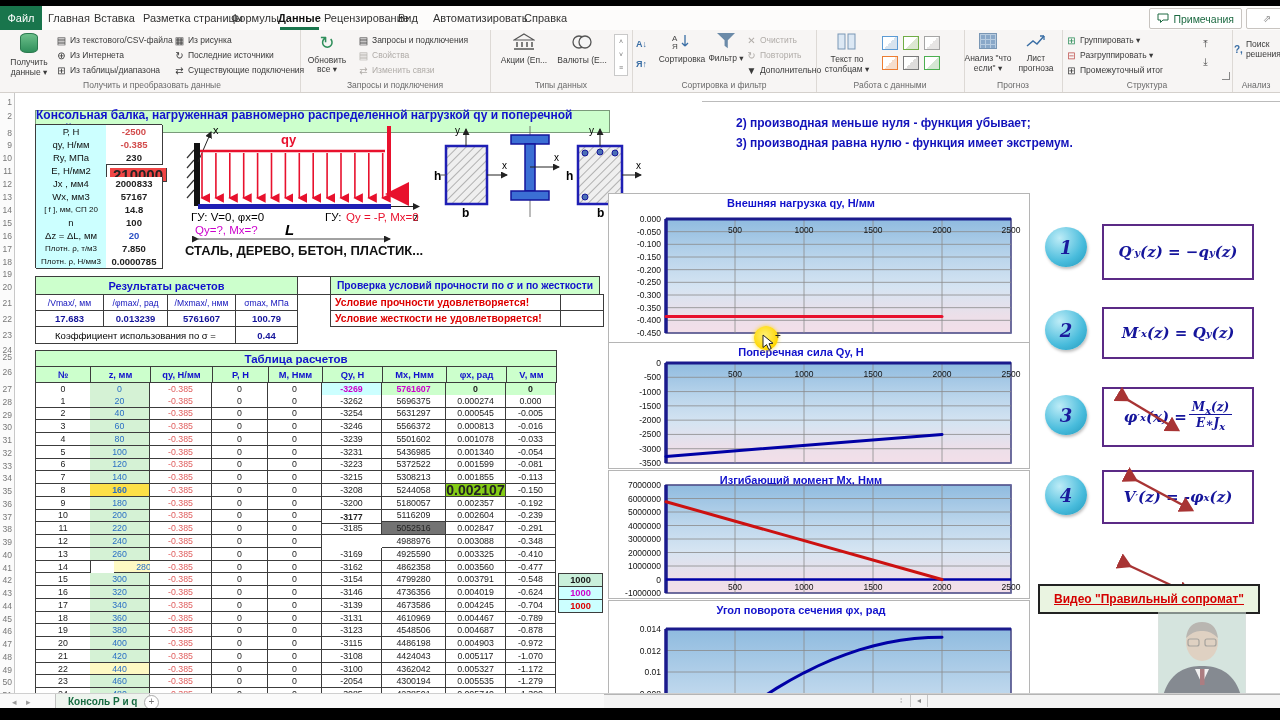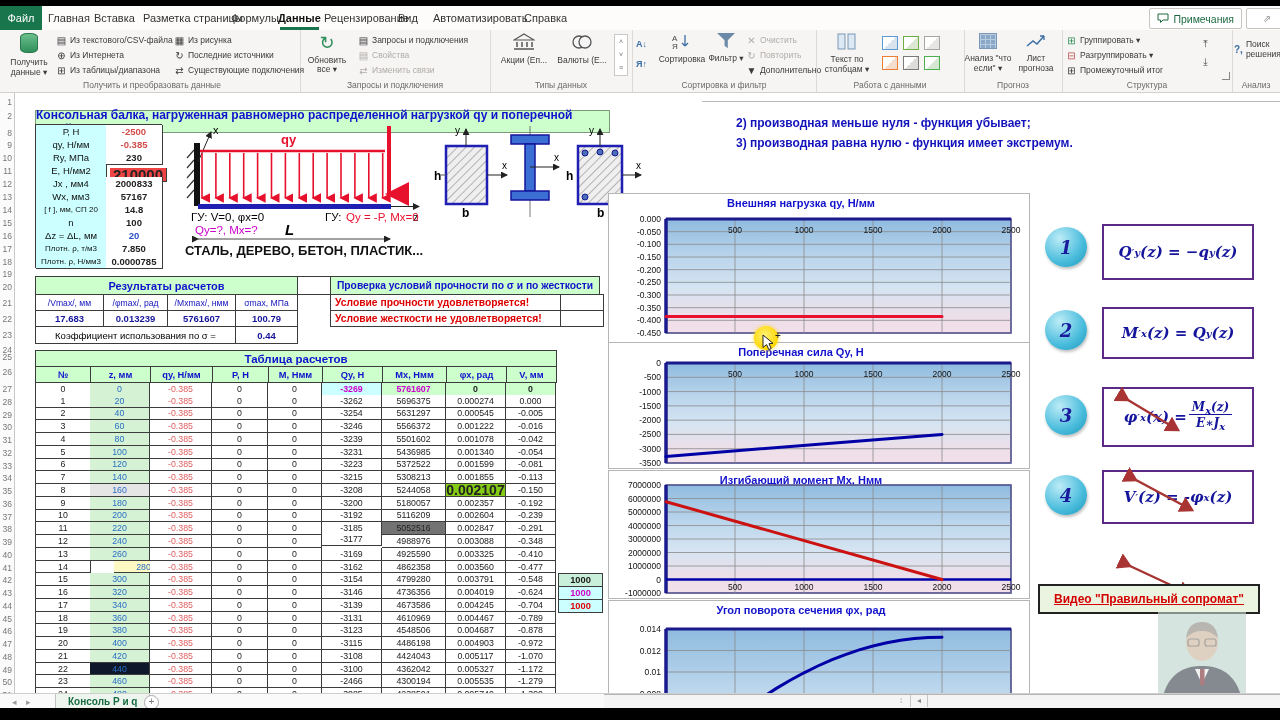--- a/index.html
+++ b/index.html
@@ -415,31 +415,31 @@
         <div class="cell" style="left: 382px; top: 314.52px; width: 63px; height: 11.76px; border-right: 1px solid rgb(60, 60, 60); border-bottom: 1px solid rgb(60, 60, 60); border-left: none; border-top: none; font-size: 8.8px; background: rgb(255, 255, 255); color: rgb(34, 34, 34); font-weight: normal;">5631297</div>
         <div class="cell" style="left: 446px; top: 314.52px; width: 59px; height: 11.76px; border-right: 1px solid rgb(60, 60, 60); border-bottom: 1px solid rgb(60, 60, 60); border-left: none; border-top: none; font-size: 8.8px; background: rgb(255, 255, 255); color: rgb(34, 34, 34); font-weight: normal;">0.000545</div>
         <div class="cell" style="left: 506px; top: 314.52px; width: 49px; height: 11.76px; border-right: 1px solid rgb(60, 60, 60); border-bottom: 1px solid rgb(60, 60, 60); border-left: none; border-top: none; font-size: 8.8px; background: rgb(255, 255, 255); color: rgb(34, 34, 34); font-weight: normal;">-0.005</div>
         <div class="cell" style="left: 35px; top: 327.28px; width: 54px; height: 11.76px; border-right: 1px solid rgb(60, 60, 60); border-bottom: 1px solid rgb(60, 60, 60); border-left: 1px solid rgb(60, 60, 60); border-top: none; font-size: 8.8px; background: rgb(255, 255, 255); color: rgb(34, 34, 34); font-weight: normal;">3</div>
         <div class="cell" style="left: 90px; top: 327.28px; width: 59px; height: 11.76px; border-right: 1px solid rgb(60, 60, 60); border-bottom: 1px solid rgb(60, 60, 60); border-left: none; border-top: none; font-size: 8.8px; background: rgb(213, 242, 213); color: rgb(42, 111, 196); font-weight: normal;">60</div>
         <div class="cell" style="left: 150px; top: 327.28px; width: 61px; height: 11.76px; border-right: 1px solid rgb(60, 60, 60); border-bottom: 1px solid rgb(60, 60, 60); border-left: none; border-top: none; font-size: 8.8px; background: rgb(255, 255, 255); color: rgb(224, 96, 96); font-weight: normal;">-0.385</div>
         <div class="cell" style="left: 212px; top: 327.28px; width: 55px; height: 11.76px; border-right: 1px solid rgb(60, 60, 60); border-bottom: 1px solid rgb(60, 60, 60); border-left: none; border-top: none; font-size: 8.8px; background: rgb(255, 255, 255); color: rgb(34, 34, 34); font-weight: normal;">0</div>
         <div class="cell" style="left: 268px; top: 327.28px; width: 53px; height: 11.76px; border-right: 1px solid rgb(60, 60, 60); border-bottom: 1px solid rgb(60, 60, 60); border-left: none; border-top: none; font-size: 8.8px; background: rgb(255, 255, 255); color: rgb(34, 34, 34); font-weight: normal;">0</div>
         <div class="cell" style="left: 322px; top: 327.28px; width: 59px; height: 11.76px; border-right: 1px solid rgb(60, 60, 60); border-bottom: 1px solid rgb(60, 60, 60); border-left: none; border-top: none; font-size: 8.8px; background: rgb(255, 255, 255); color: rgb(34, 34, 34); font-weight: normal;">-3246</div>
         <div class="cell" style="left: 382px; top: 327.28px; width: 63px; height: 11.76px; border-right: 1px solid rgb(60, 60, 60); border-bottom: 1px solid rgb(60, 60, 60); border-left: none; border-top: none; font-size: 8.8px; background: rgb(255, 255, 255); color: rgb(34, 34, 34); font-weight: normal;">5566372</div>
-        <div class="cell" style="left: 446px; top: 327.28px; width: 59px; height: 11.76px; border-right: 1px solid rgb(60, 60, 60); border-bottom: 1px solid rgb(60, 60, 60); border-left: none; border-top: none; font-size: 8.8px; background: rgb(255, 255, 255); color: rgb(34, 34, 34); font-weight: normal;">0.001222</div>
+        <div class="cell" style="left: 446px; top: 327.28px; width: 59px; height: 11.76px; border-right: 1px solid rgb(60, 60, 60); border-bottom: 1px solid rgb(60, 60, 60); border-left: none; border-top: none; font-size: 8.8px; background: rgb(255, 255, 255); color: rgb(34, 34, 34); font-weight: normal;">0.000813</div>
         <div class="cell" style="left: 506px; top: 327.28px; width: 49px; height: 11.76px; border-right: 1px solid rgb(60, 60, 60); border-bottom: 1px solid rgb(60, 60, 60); border-left: none; border-top: none; font-size: 8.8px; background: rgb(255, 255, 255); color: rgb(34, 34, 34); font-weight: normal;">-0.016</div>
         <div class="cell" style="left: 35px; top: 340.04px; width: 54px; height: 11.76px; border-right: 1px solid rgb(60, 60, 60); border-bottom: 1px solid rgb(60, 60, 60); border-left: 1px solid rgb(60, 60, 60); border-top: none; font-size: 8.8px; background: rgb(255, 255, 255); color: rgb(34, 34, 34); font-weight: normal;">4</div>
         <div class="cell" style="left: 90px; top: 340.04px; width: 59px; height: 11.76px; border-right: 1px solid rgb(60, 60, 60); border-bottom: 1px solid rgb(60, 60, 60); border-left: none; border-top: none; font-size: 8.8px; background: rgb(213, 242, 213); color: rgb(42, 111, 196); font-weight: normal;">80</div>
         <div class="cell" style="left: 150px; top: 340.04px; width: 61px; height: 11.76px; border-right: 1px solid rgb(60, 60, 60); border-bottom: 1px solid rgb(60, 60, 60); border-left: none; border-top: none; font-size: 8.8px; background: rgb(255, 255, 255); color: rgb(224, 96, 96); font-weight: normal;">-0.385</div>
         <div class="cell" style="left: 212px; top: 340.04px; width: 55px; height: 11.76px; border-right: 1px solid rgb(60, 60, 60); border-bottom: 1px solid rgb(60, 60, 60); border-left: none; border-top: none; font-size: 8.8px; background: rgb(255, 255, 255); color: rgb(34, 34, 34); font-weight: normal;">0</div>
         <div class="cell" style="left: 268px; top: 340.04px; width: 53px; height: 11.76px; border-right: 1px solid rgb(60, 60, 60); border-bottom: 1px solid rgb(60, 60, 60); border-left: none; border-top: none; font-size: 8.8px; background: rgb(255, 255, 255); color: rgb(34, 34, 34); font-weight: normal;">0</div>
         <div class="cell" style="left: 322px; top: 340.04px; width: 59px; height: 11.76px; border-right: 1px solid rgb(60, 60, 60); border-bottom: 1px solid rgb(60, 60, 60); border-left: none; border-top: none; font-size: 8.8px; background: rgb(255, 255, 255); color: rgb(34, 34, 34); font-weight: normal;">-3239</div>
         <div class="cell" style="left: 382px; top: 340.04px; width: 63px; height: 11.76px; border-right: 1px solid rgb(60, 60, 60); border-bottom: 1px solid rgb(60, 60, 60); border-left: none; border-top: none; font-size: 8.8px; background: rgb(255, 255, 255); color: rgb(34, 34, 34); font-weight: normal;">5501602</div>
         <div class="cell" style="left: 446px; top: 340.04px; width: 59px; height: 11.76px; border-right: 1px solid rgb(60, 60, 60); border-bottom: 1px solid rgb(60, 60, 60); border-left: none; border-top: none; font-size: 8.8px; background: rgb(255, 255, 255); color: rgb(34, 34, 34); font-weight: normal;">0.001078</div>
-        <div class="cell" style="left: 506px; top: 340.04px; width: 49px; height: 11.76px; border-right: 1px solid rgb(60, 60, 60); border-bottom: 1px solid rgb(60, 60, 60); border-left: none; border-top: none; font-size: 8.8px; background: rgb(255, 255, 255); color: rgb(34, 34, 34); font-weight: normal;">-0.042</div>
+        <div class="cell" style="left: 506px; top: 340.04px; width: 49px; height: 11.76px; border-right: 1px solid rgb(60, 60, 60); border-bottom: 1px solid rgb(60, 60, 60); border-left: none; border-top: none; font-size: 8.8px; background: rgb(255, 255, 255); color: rgb(34, 34, 34); font-weight: normal;">-0.033</div>
         <div class="cell" style="left: 35px; top: 352.8px; width: 54px; height: 11.76px; border-right: 1px solid rgb(60, 60, 60); border-bottom: 1px solid rgb(60, 60, 60); border-left: 1px solid rgb(60, 60, 60); border-top: none; font-size: 8.8px; background: rgb(255, 255, 255); color: rgb(34, 34, 34); font-weight: normal;">5</div>
         <div class="cell" style="left: 90px; top: 352.8px; width: 59px; height: 11.76px; border-right: 1px solid rgb(60, 60, 60); border-bottom: 1px solid rgb(60, 60, 60); border-left: none; border-top: none; font-size: 8.8px; background: rgb(213, 242, 213); color: rgb(42, 111, 196); font-weight: normal;">100</div>
         <div class="cell" style="left: 150px; top: 352.8px; width: 61px; height: 11.76px; border-right: 1px solid rgb(60, 60, 60); border-bottom: 1px solid rgb(60, 60, 60); border-left: none; border-top: none; font-size: 8.8px; background: rgb(255, 255, 255); color: rgb(224, 96, 96); font-weight: normal;">-0.385</div>
         <div class="cell" style="left: 212px; top: 352.8px; width: 55px; height: 11.76px; border-right: 1px solid rgb(60, 60, 60); border-bottom: 1px solid rgb(60, 60, 60); border-left: none; border-top: none; font-size: 8.8px; background: rgb(255, 255, 255); color: rgb(34, 34, 34); font-weight: normal;">0</div>
         <div class="cell" style="left: 268px; top: 352.8px; width: 53px; height: 11.76px; border-right: 1px solid rgb(60, 60, 60); border-bottom: 1px solid rgb(60, 60, 60); border-left: none; border-top: none; font-size: 8.8px; background: rgb(255, 255, 255); color: rgb(34, 34, 34); font-weight: normal;">0</div>
         <div class="cell" style="left: 322px; top: 352.8px; width: 59px; height: 11.76px; border-right: 1px solid rgb(60, 60, 60); border-bottom: 1px solid rgb(60, 60, 60); border-left: none; border-top: none; font-size: 8.8px; background: rgb(255, 255, 255); color: rgb(34, 34, 34); font-weight: normal;">-3231</div>
         <div class="cell" style="left: 382px; top: 352.8px; width: 63px; height: 11.76px; border-right: 1px solid rgb(60, 60, 60); border-bottom: 1px solid rgb(60, 60, 60); border-left: none; border-top: none; font-size: 8.8px; background: rgb(255, 255, 255); color: rgb(34, 34, 34); font-weight: normal;">5436985</div>
         <div class="cell" style="left: 446px; top: 352.8px; width: 59px; height: 11.76px; border-right: 1px solid rgb(60, 60, 60); border-bottom: 1px solid rgb(60, 60, 60); border-left: none; border-top: none; font-size: 8.8px; background: rgb(255, 255, 255); color: rgb(34, 34, 34); font-weight: normal;">0.001340</div>
         <div class="cell" style="left: 506px; top: 352.8px; width: 49px; height: 11.76px; border-right: 1px solid rgb(60, 60, 60); border-bottom: 1px solid rgb(60, 60, 60); border-left: none; border-top: none; font-size: 8.8px; background: rgb(255, 255, 255); color: rgb(34, 34, 34); font-weight: normal;">-0.054</div>
         <div class="cell" style="left: 35px; top: 365.56px; width: 54px; height: 11.76px; border-right: 1px solid rgb(60, 60, 60); border-bottom: 1px solid rgb(60, 60, 60); border-left: 1px solid rgb(60, 60, 60); border-top: none; font-size: 8.8px; background: rgb(255, 255, 255); color: rgb(34, 34, 34); font-weight: normal;">6</div>
@@ -454,21 +454,21 @@
         <div class="cell" style="left: 35px; top: 378.32px; width: 54px; height: 11.76px; border-right: 1px solid rgb(60, 60, 60); border-bottom: 1px solid rgb(60, 60, 60); border-left: 1px solid rgb(60, 60, 60); border-top: none; font-size: 8.8px; background: rgb(255, 255, 255); color: rgb(34, 34, 34); font-weight: normal;">7</div>
         <div class="cell" style="left: 90px; top: 378.32px; width: 59px; height: 11.76px; border-right: 1px solid rgb(60, 60, 60); border-bottom: 1px solid rgb(60, 60, 60); border-left: none; border-top: none; font-size: 8.8px; background: rgb(213, 242, 213); color: rgb(42, 111, 196); font-weight: normal;">140</div>
         <div class="cell" style="left: 150px; top: 378.32px; width: 61px; height: 11.76px; border-right: 1px solid rgb(60, 60, 60); border-bottom: 1px solid rgb(60, 60, 60); border-left: none; border-top: none; font-size: 8.8px; background: rgb(255, 255, 255); color: rgb(224, 96, 96); font-weight: normal;">-0.385</div>
         <div class="cell" style="left: 212px; top: 378.32px; width: 55px; height: 11.76px; border-right: 1px solid rgb(60, 60, 60); border-bottom: 1px solid rgb(60, 60, 60); border-left: none; border-top: none; font-size: 8.8px; background: rgb(255, 255, 255); color: rgb(34, 34, 34); font-weight: normal;">0</div>
         <div class="cell" style="left: 268px; top: 378.32px; width: 53px; height: 11.76px; border-right: 1px solid rgb(60, 60, 60); border-bottom: 1px solid rgb(60, 60, 60); border-left: none; border-top: none; font-size: 8.8px; background: rgb(255, 255, 255); color: rgb(34, 34, 34); font-weight: normal;">0</div>
         <div class="cell" style="left: 322px; top: 378.32px; width: 59px; height: 11.76px; border-right: 1px solid rgb(60, 60, 60); border-bottom: 1px solid rgb(60, 60, 60); border-left: none; border-top: none; font-size: 8.8px; background: rgb(255, 255, 255); color: rgb(34, 34, 34); font-weight: normal;">-3215</div>
         <div class="cell" style="left: 382px; top: 378.32px; width: 63px; height: 11.76px; border-right: 1px solid rgb(60, 60, 60); border-bottom: 1px solid rgb(60, 60, 60); border-left: none; border-top: none; font-size: 8.8px; background: rgb(255, 255, 255); color: rgb(34, 34, 34); font-weight: normal;">5308213</div>
         <div class="cell" style="left: 446px; top: 378.32px; width: 59px; height: 11.76px; border-right: 1px solid rgb(60, 60, 60); border-bottom: 1px solid rgb(60, 60, 60); border-left: none; border-top: none; font-size: 8.8px; background: rgb(255, 255, 255); color: rgb(34, 34, 34); font-weight: normal;">0.001855</div>
         <div class="cell" style="left: 506px; top: 378.32px; width: 49px; height: 11.76px; border-right: 1px solid rgb(60, 60, 60); border-bottom: 1px solid rgb(60, 60, 60); border-left: none; border-top: none; font-size: 8.8px; background: rgb(255, 255, 255); color: rgb(34, 34, 34); font-weight: normal;">-0.113</div>
         <div class="cell" style="left: 35px; top: 391.08px; width: 54px; height: 11.76px; border-right: 1px solid rgb(60, 60, 60); border-bottom: 1px solid rgb(60, 60, 60); border-left: 1px solid rgb(60, 60, 60); border-top: none; font-size: 8.8px; background: rgb(255, 255, 255); color: rgb(34, 34, 34); font-weight: normal;">8</div>
-        <div class="cell" style="left: 90px; top: 391.08px; width: 59px; height: 11.76px; border-right: 1px solid rgb(60, 60, 60); border-bottom: 1px solid rgb(60, 60, 60); border-left: none; border-top: none; font-size: 8.8px; background: #e5e5e5; color: rgb(42, 111, 196); font-weight: normal;">160</div>
+        <div class="cell" style="left: 90px; top: 391.08px; width: 59px; height: 11.76px; border-right: 1px solid rgb(60, 60, 60); border-bottom: 1px solid rgb(60, 60, 60); border-left: none; border-top: none; font-size: 8.8px; background: #fde047; color: rgb(42, 111, 196); font-weight: bold;">160</div>
         <div class="cell" style="left: 150px; top: 391.08px; width: 61px; height: 11.76px; border-right: 1px solid rgb(60, 60, 60); border-bottom: 1px solid rgb(60, 60, 60); border-left: none; border-top: none; font-size: 8.8px; background: rgb(255, 255, 255); color: rgb(224, 96, 96); font-weight: normal;">-0.385</div>
         <div class="cell" style="left: 212px; top: 391.08px; width: 55px; height: 11.76px; border-right: 1px solid rgb(60, 60, 60); border-bottom: 1px solid rgb(60, 60, 60); border-left: none; border-top: none; font-size: 8.8px; background: rgb(255, 255, 255); color: rgb(34, 34, 34); font-weight: normal;">0</div>
         <div class="cell" style="left: 268px; top: 391.08px; width: 53px; height: 11.76px; border-right: 1px solid rgb(60, 60, 60); border-bottom: 1px solid rgb(60, 60, 60); border-left: none; border-top: none; font-size: 8.8px; background: rgb(255, 255, 255); color: rgb(34, 34, 34); font-weight: normal;">0</div>
         <div class="cell" style="left: 322px; top: 391.08px; width: 59px; height: 11.76px; border-right: 1px solid rgb(60, 60, 60); border-bottom: 1px solid rgb(60, 60, 60); border-left: none; border-top: none; font-size: 8.8px; background: rgb(255, 255, 255); color: rgb(34, 34, 34); font-weight: normal;">-3208</div>
         <div class="cell" style="left: 382px; top: 391.08px; width: 63px; height: 11.76px; border-right: 1px solid rgb(60, 60, 60); border-bottom: 1px solid rgb(60, 60, 60); border-left: none; border-top: none; font-size: 8.8px; background: rgb(255, 255, 255); color: rgb(34, 34, 34); font-weight: normal;">5244058</div>
         <div class="cell" style="left: 446px; top: 391.08px; width: 59px; height: 11.76px; border-right: 1px solid rgb(60, 60, 60); border-bottom: 1px solid rgb(60, 60, 60); border-left: none; border-top: none; font-size: 14px; background: #84cc16; color: rgb(34, 34, 34); font-weight: bold;">0.002107</div>
         <div class="cell" style="left: 506px; top: 391.08px; width: 49px; height: 11.76px; border-right: 1px solid rgb(60, 60, 60); border-bottom: 1px solid rgb(60, 60, 60); border-left: none; border-top: none; font-size: 8.8px; background: rgb(255, 255, 255); color: rgb(34, 34, 34); font-weight: normal;">-0.150</div>
         <div class="cell" style="left: 35px; top: 403.84px; width: 54px; height: 11.76px; border-right: 1px solid rgb(60, 60, 60); border-bottom: 1px solid rgb(60, 60, 60); border-left: 1px solid rgb(60, 60, 60); border-top: none; font-size: 8.8px; background: rgb(255, 255, 255); color: rgb(34, 34, 34); font-weight: normal;">9</div>
         <div class="cell" style="left: 90px; top: 403.84px; width: 59px; height: 11.76px; border-right: 1px solid rgb(60, 60, 60); border-bottom: 1px solid rgb(60, 60, 60); border-left: none; border-top: none; font-size: 8.8px; background: rgb(213, 242, 213); color: rgb(42, 111, 196); font-weight: normal;">180</div>
         <div class="cell" style="left: 150px; top: 403.84px; width: 61px; height: 11.76px; border-right: 1px solid rgb(60, 60, 60); border-bottom: 1px solid rgb(60, 60, 60); border-left: none; border-top: none; font-size: 8.8px; background: rgb(255, 255, 255); color: rgb(224, 96, 96); font-weight: normal;">-0.385</div>
@@ -494,21 +494,21 @@
         <div class="cell" style="left: 268px; top: 429.36px; width: 53px; height: 11.76px; border-right: 1px solid rgb(60, 60, 60); border-bottom: 1px solid rgb(60, 60, 60); border-left: none; border-top: none; font-size: 8.8px; background: rgb(255, 255, 255); color: rgb(34, 34, 34); font-weight: normal;">0</div>
         <div class="cell" style="left: 322px; top: 429.36px; width: 59px; height: 11.76px; border-right: 1px solid rgb(60, 60, 60); border-bottom: 1px solid rgb(60, 60, 60); border-left: none; border-top: none; font-size: 8.8px; background: rgb(255, 255, 255); color: rgb(34, 34, 34); font-weight: normal;">-3185</div>
         <div class="cell" style="left: 382px; top: 429.36px; width: 63px; height: 11.76px; border-right: 1px solid rgb(60, 60, 60); border-bottom: 1px solid rgb(60, 60, 60); border-left: none; border-top: none; font-size: 8.8px; background: #737373; color: rgb(34, 34, 34); font-weight: normal;">5052516</div>
         <div class="cell" style="left: 446px; top: 429.36px; width: 59px; height: 11.76px; border-right: 1px solid rgb(60, 60, 60); border-bottom: 1px solid rgb(60, 60, 60); border-left: none; border-top: none; font-size: 8.8px; background: rgb(255, 255, 255); color: rgb(34, 34, 34); font-weight: normal;">0.002847</div>
         <div class="cell" style="left: 506px; top: 429.36px; width: 49px; height: 11.76px; border-right: 1px solid rgb(60, 60, 60); border-bottom: 1px solid rgb(60, 60, 60); border-left: none; border-top: none; font-size: 8.8px; background: rgb(255, 255, 255); color: rgb(34, 34, 34); font-weight: normal;">-0.291</div>
         <div class="cell" style="left: 35px; top: 442.12px; width: 54px; height: 11.76px; border-right: 1px solid rgb(60, 60, 60); border-bottom: 1px solid rgb(60, 60, 60); border-left: 1px solid rgb(60, 60, 60); border-top: none; font-size: 8.8px; background: rgb(255, 255, 255); color: rgb(34, 34, 34); font-weight: normal;">12</div>
         <div class="cell" style="left: 90px; top: 442.12px; width: 59px; height: 11.76px; border-right: 1px solid rgb(60, 60, 60); border-bottom: 1px solid rgb(60, 60, 60); border-left: none; border-top: none; font-size: 8.8px; background: rgb(213, 242, 213); color: rgb(42, 111, 196); font-weight: normal;">240</div>
         <div class="cell" style="left: 150px; top: 442.12px; width: 61px; height: 11.76px; border-right: 1px solid rgb(60, 60, 60); border-bottom: 1px solid rgb(60, 60, 60); border-left: none; border-top: none; font-size: 8.8px; background: rgb(255, 255, 255); color: rgb(224, 96, 96); font-weight: normal;">-0.385</div>
         <div class="cell" style="left: 212px; top: 442.12px; width: 55px; height: 11.76px; border-right: 1px solid rgb(60, 60, 60); border-bottom: 1px solid rgb(60, 60, 60); border-left: none; border-top: none; font-size: 8.8px; background: rgb(255, 255, 255); color: rgb(34, 34, 34); font-weight: normal;">0</div>
         <div class="cell" style="left: 268px; top: 442.12px; width: 53px; height: 11.76px; border-right: 1px solid rgb(60, 60, 60); border-bottom: 1px solid rgb(60, 60, 60); border-left: none; border-top: none; font-size: 8.8px; background: rgb(255, 255, 255); color: rgb(34, 34, 34); font-weight: normal;">0</div>
-        <div class="cell" style="left: 322px; top: 440px; width: 59px; height: 11.76px; border-right: 1px solid rgb(60, 60, 60); border-bottom: 1px solid rgb(60, 60, 60); border-left: none; border-top: none; font-size: 8.8px; background: rgb(255, 255, 255); color: rgb(34, 34, 34); font-weight: normal;">-3177</div>
+        <div class="cell" style="left: 322px; top: 418px; width: 59px; height: 11.76px; border-right: 1px solid rgb(60, 60, 60); border-bottom: 1px solid rgb(60, 60, 60); border-left: none; border-top: none; font-size: 8.8px; background: rgb(255, 255, 255); color: rgb(34, 34, 34); font-weight: bold;">-3177</div>
         <div class="cell" style="left: 382px; top: 442.12px; width: 63px; height: 11.76px; border-right: 1px solid rgb(60, 60, 60); border-bottom: 1px solid rgb(60, 60, 60); border-left: none; border-top: none; font-size: 8.8px; background: rgb(255, 255, 255); color: rgb(34, 34, 34); font-weight: normal;">4988976</div>
         <div class="cell" style="left: 446px; top: 442.12px; width: 59px; height: 11.76px; border-right: 1px solid rgb(60, 60, 60); border-bottom: 1px solid rgb(60, 60, 60); border-left: none; border-top: none; font-size: 8.8px; background: rgb(255, 255, 255); color: rgb(34, 34, 34); font-weight: normal;">0.003088</div>
         <div class="cell" style="left: 506px; top: 442.12px; width: 49px; height: 11.76px; border-right: 1px solid rgb(60, 60, 60); border-bottom: 1px solid rgb(60, 60, 60); border-left: none; border-top: none; font-size: 8.8px; background: rgb(255, 255, 255); color: rgb(34, 34, 34); font-weight: normal;">-0.348</div>
         <div class="cell" style="left: 35px; top: 454.88px; width: 54px; height: 11.76px; border-right: 1px solid rgb(60, 60, 60); border-bottom: 1px solid rgb(60, 60, 60); border-left: 1px solid rgb(60, 60, 60); border-top: none; font-size: 8.8px; background: rgb(255, 255, 255); color: rgb(34, 34, 34); font-weight: normal;">13</div>
         <div class="cell" style="left: 90px; top: 454.88px; width: 59px; height: 11.76px; border-right: 1px solid rgb(60, 60, 60); border-bottom: 1px solid rgb(60, 60, 60); border-left: none; border-top: none; font-size: 8.8px; background: rgb(213, 242, 213); color: rgb(42, 111, 196); font-weight: normal;">260</div>
         <div class="cell" style="left: 150px; top: 454.88px; width: 61px; height: 11.76px; border-right: 1px solid rgb(60, 60, 60); border-bottom: 1px solid rgb(60, 60, 60); border-left: none; border-top: none; font-size: 8.8px; background: rgb(255, 255, 255); color: rgb(224, 96, 96); font-weight: normal;">-0.385</div>
         <div class="cell" style="left: 212px; top: 454.88px; width: 55px; height: 11.76px; border-right: 1px solid rgb(60, 60, 60); border-bottom: 1px solid rgb(60, 60, 60); border-left: none; border-top: none; font-size: 8.8px; background: rgb(255, 255, 255); color: rgb(34, 34, 34); font-weight: normal;">0</div>
         <div class="cell" style="left: 268px; top: 454.88px; width: 53px; height: 11.76px; border-right: 1px solid rgb(60, 60, 60); border-bottom: 1px solid rgb(60, 60, 60); border-left: none; border-top: none; font-size: 8.8px; background: rgb(255, 255, 255); color: rgb(34, 34, 34); font-weight: normal;">0</div>
         <div class="cell" style="left: 322px; top: 454.88px; width: 59px; height: 11.76px; border-right: 1px solid rgb(60, 60, 60); border-bottom: 1px solid rgb(60, 60, 60); border-left: none; border-top: none; font-size: 8.8px; background: rgb(255, 255, 255); color: rgb(34, 34, 34); font-weight: normal;">-3169</div>
         <div class="cell" style="left: 382px; top: 454.88px; width: 63px; height: 11.76px; border-right: 1px solid rgb(60, 60, 60); border-bottom: 1px solid rgb(60, 60, 60); border-left: none; border-top: none; font-size: 8.8px; background: rgb(255, 255, 255); color: rgb(34, 34, 34); font-weight: normal;">4925590</div>
@@ -580,34 +580,34 @@
         <div class="cell" style="left: 35px; top: 556.96px; width: 54px; height: 11.76px; border-right: 1px solid rgb(60, 60, 60); border-bottom: 1px solid rgb(60, 60, 60); border-left: 1px solid rgb(60, 60, 60); border-top: none; font-size: 8.8px; background: rgb(255, 255, 255); color: rgb(34, 34, 34); font-weight: normal;">21</div>
         <div class="cell" style="left: 90px; top: 556.96px; width: 59px; height: 11.76px; border-right: 1px solid rgb(60, 60, 60); border-bottom: 1px solid rgb(60, 60, 60); border-left: none; border-top: none; font-size: 8.8px; background: rgb(213, 242, 213); color: rgb(42, 111, 196); font-weight: normal;">420</div>
         <div class="cell" style="left: 150px; top: 556.96px; width: 61px; height: 11.76px; border-right: 1px solid rgb(60, 60, 60); border-bottom: 1px solid rgb(60, 60, 60); border-left: none; border-top: none; font-size: 8.8px; background: rgb(255, 255, 255); color: rgb(224, 96, 96); font-weight: normal;">-0.385</div>
         <div class="cell" style="left: 212px; top: 556.96px; width: 55px; height: 11.76px; border-right: 1px solid rgb(60, 60, 60); border-bottom: 1px solid rgb(60, 60, 60); border-left: none; border-top: none; font-size: 8.8px; background: rgb(255, 255, 255); color: rgb(34, 34, 34); font-weight: normal;">0</div>
         <div class="cell" style="left: 268px; top: 556.96px; width: 53px; height: 11.76px; border-right: 1px solid rgb(60, 60, 60); border-bottom: 1px solid rgb(60, 60, 60); border-left: none; border-top: none; font-size: 8.8px; background: rgb(255, 255, 255); color: rgb(34, 34, 34); font-weight: normal;">0</div>
         <div class="cell" style="left: 322px; top: 556.96px; width: 59px; height: 11.76px; border-right: 1px solid rgb(60, 60, 60); border-bottom: 1px solid rgb(60, 60, 60); border-left: none; border-top: none; font-size: 8.8px; background: rgb(255, 255, 255); color: rgb(34, 34, 34); font-weight: normal;">-3108</div>
         <div class="cell" style="left: 382px; top: 556.96px; width: 63px; height: 11.76px; border-right: 1px solid rgb(60, 60, 60); border-bottom: 1px solid rgb(60, 60, 60); border-left: none; border-top: none; font-size: 8.8px; background: rgb(255, 255, 255); color: rgb(34, 34, 34); font-weight: normal;">4424043</div>
         <div class="cell" style="left: 446px; top: 556.96px; width: 59px; height: 11.76px; border-right: 1px solid rgb(60, 60, 60); border-bottom: 1px solid rgb(60, 60, 60); border-left: none; border-top: none; font-size: 8.8px; background: rgb(255, 255, 255); color: rgb(34, 34, 34); font-weight: normal;">0.005117</div>
         <div class="cell" style="left: 506px; top: 556.96px; width: 49px; height: 11.76px; border-right: 1px solid rgb(60, 60, 60); border-bottom: 1px solid rgb(60, 60, 60); border-left: none; border-top: none; font-size: 8.8px; background: rgb(255, 255, 255); color: rgb(34, 34, 34); font-weight: normal;">-1.070</div>
         <div class="cell" style="left: 35px; top: 569.72px; width: 54px; height: 11.76px; border-right: 1px solid rgb(60, 60, 60); border-bottom: 1px solid rgb(60, 60, 60); border-left: 1px solid rgb(60, 60, 60); border-top: none; font-size: 8.8px; background: rgb(255, 255, 255); color: rgb(34, 34, 34); font-weight: normal;">22</div>
-        <div class="cell" style="left: 90px; top: 569.72px; width: 59px; height: 11.76px; border-right: 1px solid rgb(60, 60, 60); border-bottom: 1px solid rgb(60, 60, 60); border-left: none; border-top: none; font-size: 8.8px; background: #0f172a; color: rgb(42, 111, 196); font-weight: normal;">440</div>
+        <div class="cell" style="left: 90px; top: 569.72px; width: 59px; height: 11.76px; border-right: 1px solid rgb(60, 60, 60); border-bottom: 1px solid rgb(60, 60, 60); border-left: none; border-top: none; font-size: 8.8px; background: #fef9c3; color: rgb(42, 111, 196); font-weight: normal;">440</div>
         <div class="cell" style="left: 150px; top: 569.72px; width: 61px; height: 11.76px; border-right: 1px solid rgb(60, 60, 60); border-bottom: 1px solid rgb(60, 60, 60); border-left: none; border-top: none; font-size: 8.8px; background: rgb(255, 255, 255); color: rgb(224, 96, 96); font-weight: normal;">-0.385</div>
         <div class="cell" style="left: 212px; top: 569.72px; width: 55px; height: 11.76px; border-right: 1px solid rgb(60, 60, 60); border-bottom: 1px solid rgb(60, 60, 60); border-left: none; border-top: none; font-size: 8.8px; background: rgb(255, 255, 255); color: rgb(34, 34, 34); font-weight: normal;">0</div>
         <div class="cell" style="left: 268px; top: 569.72px; width: 53px; height: 11.76px; border-right: 1px solid rgb(60, 60, 60); border-bottom: 1px solid rgb(60, 60, 60); border-left: none; border-top: none; font-size: 8.8px; background: rgb(255, 255, 255); color: rgb(34, 34, 34); font-weight: normal;">0</div>
         <div class="cell" style="left: 322px; top: 569.72px; width: 59px; height: 11.76px; border-right: 1px solid rgb(60, 60, 60); border-bottom: 1px solid rgb(60, 60, 60); border-left: none; border-top: none; font-size: 8.8px; background: rgb(255, 255, 255); color: rgb(34, 34, 34); font-weight: normal;">-3100</div>
         <div class="cell" style="left: 382px; top: 569.72px; width: 63px; height: 11.76px; border-right: 1px solid rgb(60, 60, 60); border-bottom: 1px solid rgb(60, 60, 60); border-left: none; border-top: none; font-size: 8.8px; background: rgb(255, 255, 255); color: rgb(34, 34, 34); font-weight: normal;">4362042</div>
         <div class="cell" style="left: 446px; top: 569.72px; width: 59px; height: 11.76px; border-right: 1px solid rgb(60, 60, 60); border-bottom: 1px solid rgb(60, 60, 60); border-left: none; border-top: none; font-size: 8.8px; background: rgb(255, 255, 255); color: rgb(34, 34, 34); font-weight: normal;">0.005327</div>
         <div class="cell" style="left: 506px; top: 569.72px; width: 49px; height: 11.76px; border-right: 1px solid rgb(60, 60, 60); border-bottom: 1px solid rgb(60, 60, 60); border-left: none; border-top: none; font-size: 8.8px; background: rgb(255, 255, 255); color: rgb(34, 34, 34); font-weight: normal;">-1.172</div>
         <div class="cell" style="left: 35px; top: 582.48px; width: 54px; height: 11.76px; border-right: 1px solid rgb(60, 60, 60); border-bottom: 1px solid rgb(60, 60, 60); border-left: 1px solid rgb(60, 60, 60); border-top: none; font-size: 8.8px; background: rgb(255, 255, 255); color: rgb(34, 34, 34); font-weight: normal;">23</div>
         <div class="cell" style="left: 90px; top: 582.48px; width: 59px; height: 11.76px; border-right: 1px solid rgb(60, 60, 60); border-bottom: 1px solid rgb(60, 60, 60); border-left: none; border-top: none; font-size: 8.8px; background: rgb(213, 242, 213); color: rgb(42, 111, 196); font-weight: normal;">460</div>
         <div class="cell" style="left: 150px; top: 582.48px; width: 61px; height: 11.76px; border-right: 1px solid rgb(60, 60, 60); border-bottom: 1px solid rgb(60, 60, 60); border-left: none; border-top: none; font-size: 8.8px; background: rgb(255, 255, 255); color: rgb(224, 96, 96); font-weight: normal;">-0.385</div>
         <div class="cell" style="left: 212px; top: 582.48px; width: 55px; height: 11.76px; border-right: 1px solid rgb(60, 60, 60); border-bottom: 1px solid rgb(60, 60, 60); border-left: none; border-top: none; font-size: 8.8px; background: rgb(255, 255, 255); color: rgb(34, 34, 34); font-weight: normal;">0</div>
         <div class="cell" style="left: 268px; top: 582.48px; width: 53px; height: 11.76px; border-right: 1px solid rgb(60, 60, 60); border-bottom: 1px solid rgb(60, 60, 60); border-left: none; border-top: none; font-size: 8.8px; background: rgb(255, 255, 255); color: rgb(34, 34, 34); font-weight: normal;">0</div>
-        <div class="cell" style="left: 322px; top: 582.48px; width: 59px; height: 11.76px; border-right: 1px solid rgb(60, 60, 60); border-bottom: 1px solid rgb(60, 60, 60); border-left: none; border-top: none; font-size: 8.8px; background: rgb(255, 255, 255); color: rgb(34, 34, 34); font-weight: normal;">-2466</div>
+        <div class="cell" style="left: 322px; top: 582.48px; width: 59px; height: 11.76px; border-right: 1px solid rgb(60, 60, 60); border-bottom: 1px solid rgb(60, 60, 60); border-left: none; border-top: none; font-size: 8.8px; background: rgb(255, 255, 255); color: rgb(34, 34, 34); font-weight: normal;">-2054</div>
         <div class="cell" style="left: 382px; top: 582.48px; width: 63px; height: 11.76px; border-right: 1px solid rgb(60, 60, 60); border-bottom: 1px solid rgb(60, 60, 60); border-left: none; border-top: none; font-size: 8.8px; background: rgb(255, 255, 255); color: rgb(34, 34, 34); font-weight: normal;">4300194</div>
         <div class="cell" style="left: 446px; top: 582.48px; width: 59px; height: 11.76px; border-right: 1px solid rgb(60, 60, 60); border-bottom: 1px solid rgb(60, 60, 60); border-left: none; border-top: none; font-size: 8.8px; background: rgb(255, 255, 255); color: rgb(34, 34, 34); font-weight: normal;">0.005535</div>
         <div class="cell" style="left: 506px; top: 582.48px; width: 49px; height: 11.76px; border-right: 1px solid rgb(60, 60, 60); border-bottom: 1px solid rgb(60, 60, 60); border-left: none; border-top: none; font-size: 8.8px; background: rgb(255, 255, 255); color: rgb(34, 34, 34); font-weight: normal;">-1.279</div>
         <div class="cell" style="left: 35px; top: 595.24px; width: 54px; height: 11.76px; border-right: 1px solid rgb(60, 60, 60); border-bottom: 1px solid rgb(60, 60, 60); border-left: 1px solid rgb(60, 60, 60); border-top: none; font-size: 8.8px; background: rgb(255, 255, 255); color: rgb(34, 34, 34); font-weight: normal;">24</div>
         <div class="cell" style="left: 90px; top: 595.24px; width: 59px; height: 11.76px; border-right: 1px solid rgb(60, 60, 60); border-bottom: 1px solid rgb(60, 60, 60); border-left: none; border-top: none; font-size: 8.8px; background: rgb(213, 242, 213); color: rgb(42, 111, 196); font-weight: normal;">480</div>
         <div class="cell" style="left: 150px; top: 595.24px; width: 61px; height: 11.76px; border-right: 1px solid rgb(60, 60, 60); border-bottom: 1px solid rgb(60, 60, 60); border-left: none; border-top: none; font-size: 8.8px; background: rgb(255, 255, 255); color: rgb(224, 96, 96); font-weight: normal;">-0.385</div>
         <div class="cell" style="left: 212px; top: 595.24px; width: 55px; height: 11.76px; border-right: 1px solid rgb(60, 60, 60); border-bottom: 1px solid rgb(60, 60, 60); border-left: none; border-top: none; font-size: 8.8px; background: rgb(255, 255, 255); color: rgb(34, 34, 34); font-weight: normal;">0</div>
         <div class="cell" style="left: 268px; top: 595.24px; width: 53px; height: 11.76px; border-right: 1px solid rgb(60, 60, 60); border-bottom: 1px solid rgb(60, 60, 60); border-left: none; border-top: none; font-size: 8.8px; background: rgb(255, 255, 255); color: rgb(34, 34, 34); font-weight: normal;">0</div>
         <div class="cell" style="left: 322px; top: 595.24px; width: 59px; height: 11.76px; border-right: 1px solid rgb(60, 60, 60); border-bottom: 1px solid rgb(60, 60, 60); border-left: none; border-top: none; font-size: 8.8px; background: rgb(255, 255, 255); color: rgb(34, 34, 34); font-weight: normal;">-3085</div>
         <div class="cell" style="left: 382px; top: 595.24px; width: 63px; height: 11.76px; border-right: 1px solid rgb(60, 60, 60); border-bottom: 1px solid rgb(60, 60, 60); border-left: none; border-top: none; font-size: 8.8px; background: rgb(255, 255, 255); color: rgb(34, 34, 34); font-weight: normal;">4238501</div>

